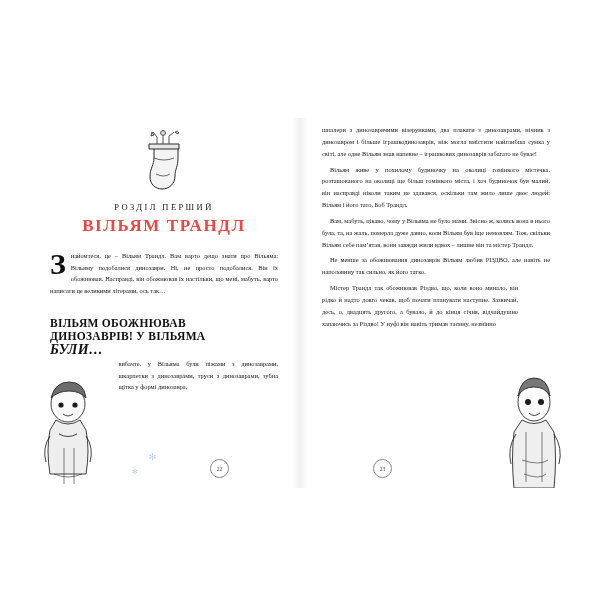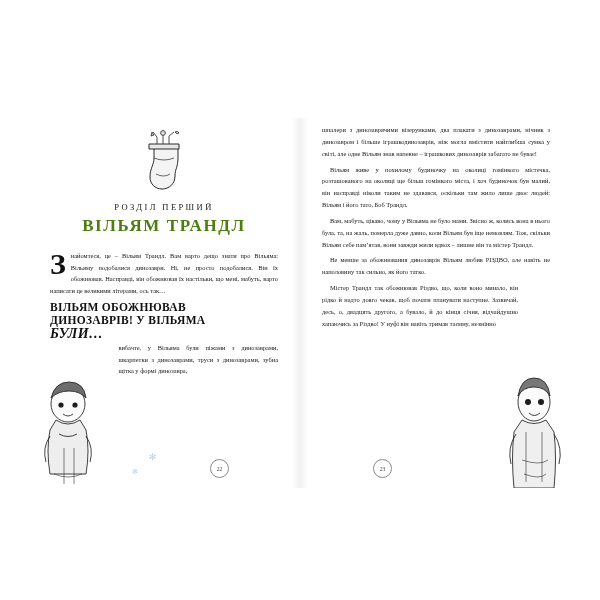--- a/index.html
+++ b/index.html
@@ -69,21 +69,21 @@
     color: #1a1a1a;
     text-transform: uppercase;
     margin: 10px 0 4px 0;
     font-family: "Liberation Serif", serif;
   }
   .chapter-title {
     text-align: center;
     font-size: 17px;
     letter-spacing: 1.6px;
     font-weight: bold;
-    color: #4d7c0f;
+    color: #ef4444;
     margin: 0 0 14px 0;
     font-family: "Liberation Serif", serif;
   }
   .body-text {
     font-size: 6.4px;
     line-height: 1.82;
     text-align: justify;
     color: #1b1b1b;
     hyphens: auto;
   }
@@ -99,21 +99,21 @@
     padding: 2px 5px 0 0;
     color: #111;
     font-family: "Liberation Serif", serif;
   }
   .shout {
     font-size: 11.5px;
     font-weight: bold;
     line-height: 1.12;
     letter-spacing: 0.3px;
     color: #111;
-    margin-top: 4px;
+    margin-top: 20px;
   }
   .shout .small {
     font-size: 14px;
     font-style: italic;
   }
   .after-shout {
     font-size: 6.4px;
     line-height: 1.82;
     text-align: justify;
     color: #1b1b1b;

